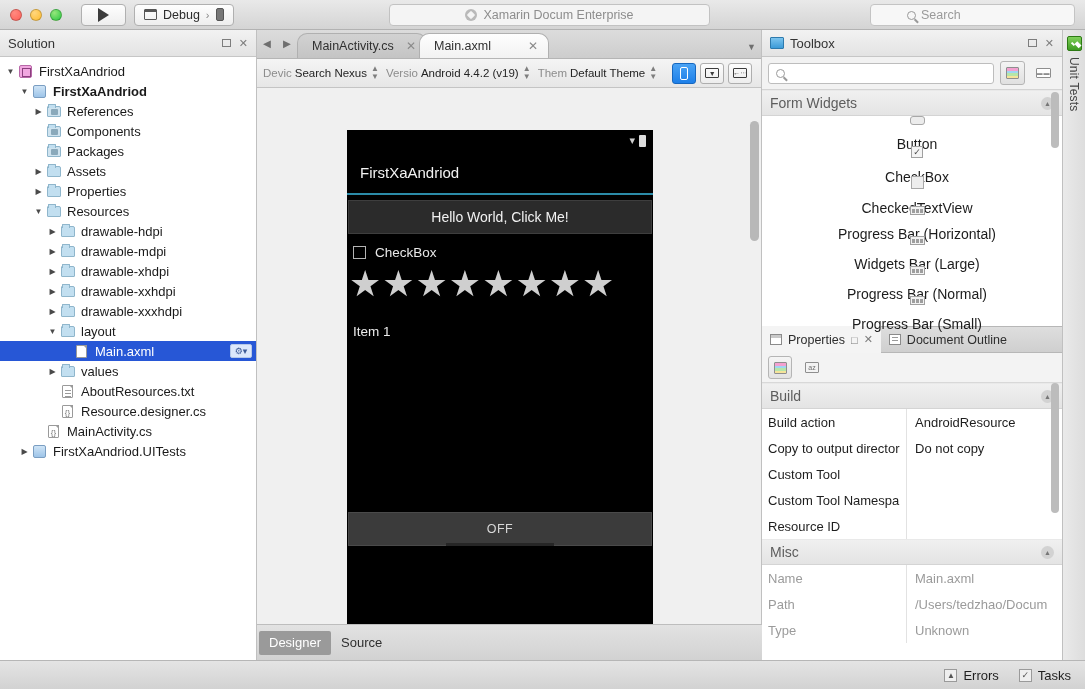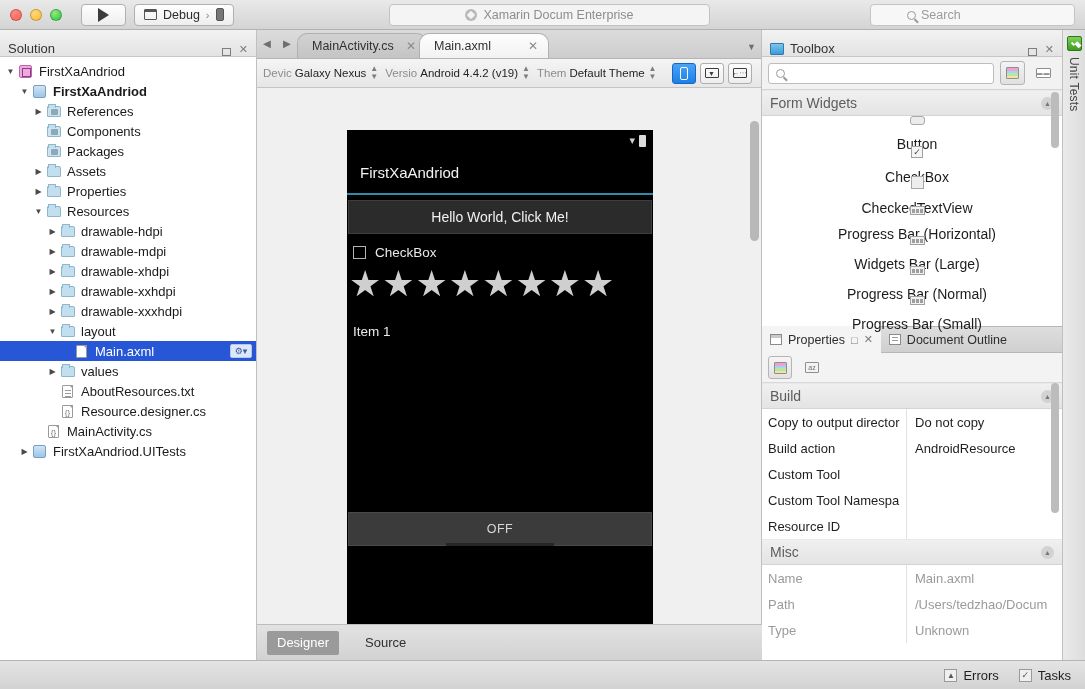--- a/index.html
+++ b/index.html
@@ -85,21 +85,21 @@
   }
 
   
   .solution {
     position: absolute; left: 0; top: 30px; width: 257px; height: 630px;
     background: #fff; border-right: 1px solid #c0c0c0;
   }
   .pad-head {
     height: 27px; background: linear-gradient(#f2f2f2, #e3e3e3);
     border-bottom: 1px solid #c6c6c6;
-    display: flex; align-items: flex-end; padding: 0 8px;
+    display: flex; align-items: center; padding: 12px 8px;
     font-size: 13px; color: #333;
   }
   .pad-head .sp { flex: 1; }
   .hd-icon { color: #7d7d7d; font-size: 11px; margin-left: 8px; cursor: default; }
   .sq-icon {
     width: 9px; height: 8px; border: 1.3px solid #7d7d7d; margin-left: 4px;
   }
   .tree { padding-top: 4px; font-size: 13px; color: #1a1a1a; overflow: hidden; height: 600px;}
   .node {
     height: 20px; display: flex; align-items: center; white-space: nowrap;
@@ -253,21 +253,21 @@
     display: flex; align-items: center; justify-content: center;
   }
   .switch-wrap .off { color: #d8d8d8; font-size: 12.5px; letter-spacing: .5px; }
   .switch-wrap::after {
     content:""; position:absolute; left:32%; right:32%; bottom:-1px; height:3px; background:#262626;
   }
 
   .bottom-tabs {
     position: absolute; left: 0; bottom: 0; width: 505px; height: 36px;
     background: linear-gradient(#e2e2e2,#d2d2d2); border-top: 1px solid #bdbdbd;
-    display: flex; align-items: center; padding-left: 10px; gap: 16px;
+    display: flex; align-items: center; padding-left: 2px; gap: 0;
   }
   .btab {
     height: 24px; padding: 0 10px; display: flex; align-items: center;
     font-size: 13px; color: #2f2f2f; border-radius: 2px;
   }
   .btab.active { background: #9a9a9a; color: #fff; }
 
   
   .right {
     position: absolute; left: 762px; top: 30px; width: 300px; height: 630px;
@@ -614,21 +614,21 @@
           <div class="dtab active">
             <span class="tname">Main.axml</span>
             <span class="tx">✕</span>
           </div>
         </div>
       <div class="tab-menu">▼</div>
     </div>
 
     <div class="dz-bar">
       <span class="dz-lbl">Devic</span>
-      <span class="dz-val">Galaxy Nexus</span>
+      <span class="dz-val">Search Nexus</span>
       <span class="stepper">▲<br>▼</span>
       <span class="dz-lbl">Versio</span>
       <span class="dz-val">Android 4.4.2 (v19)</span>
       <span class="stepper">▲<br>▼</span>
       <span class="dz-lbl">Them</span>
       <span class="dz-val">Default Theme</span>
       <span class="stepper">▲<br>▼</span>
       <span class="seg">
         <span class="sbtn on">
           <span class="ph-ic"></span>
@@ -800,26 +800,26 @@
     </div>
 
     <div style="position:relative;">
       <div id="propgroups">
           <div class="group-hdr">
             <span class="ghl">Build</span>
             <span class="sp"></span>
             <span class="collapse-dot">▲</span>
           </div>
           <div class="prow">
+            <span class="pname">Build action</span>
+            <span class="pval">AndroidResource</span>
+          </div>
+          <div class="prow">
             <span class="pname">Copy to output director</span>
             <span class="pval">Do not copy</span>
-          </div>
-          <div class="prow">
-            <span class="pname">Build action</span>
-            <span class="pval">AndroidResource</span>
           </div>
           <div class="prow">
             <span class="pname">Custom Tool</span>
             <span class="pval"></span>
           </div>
           <div class="prow">
             <span class="pname">Custom Tool Namespa</span>
             <span class="pval"></span>
           </div>
           <div class="prow">

